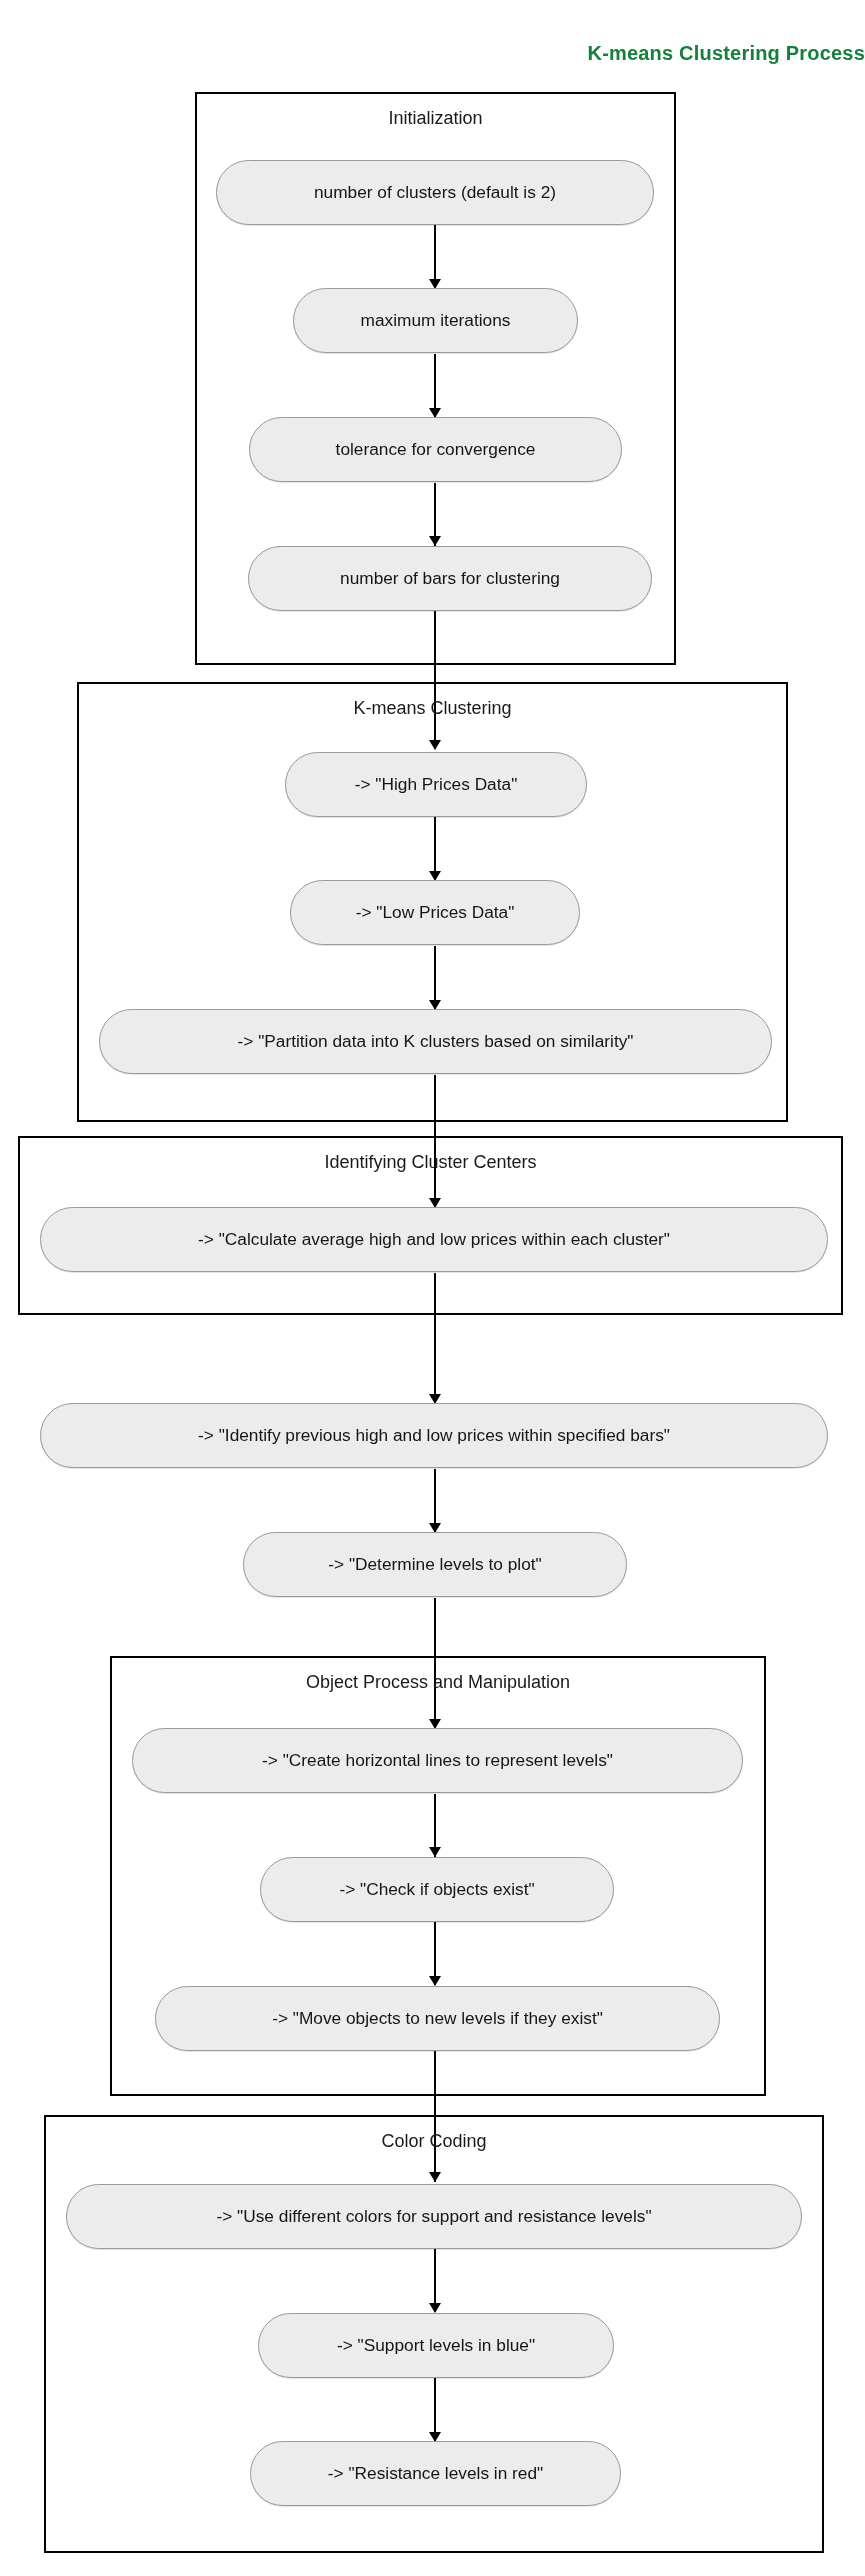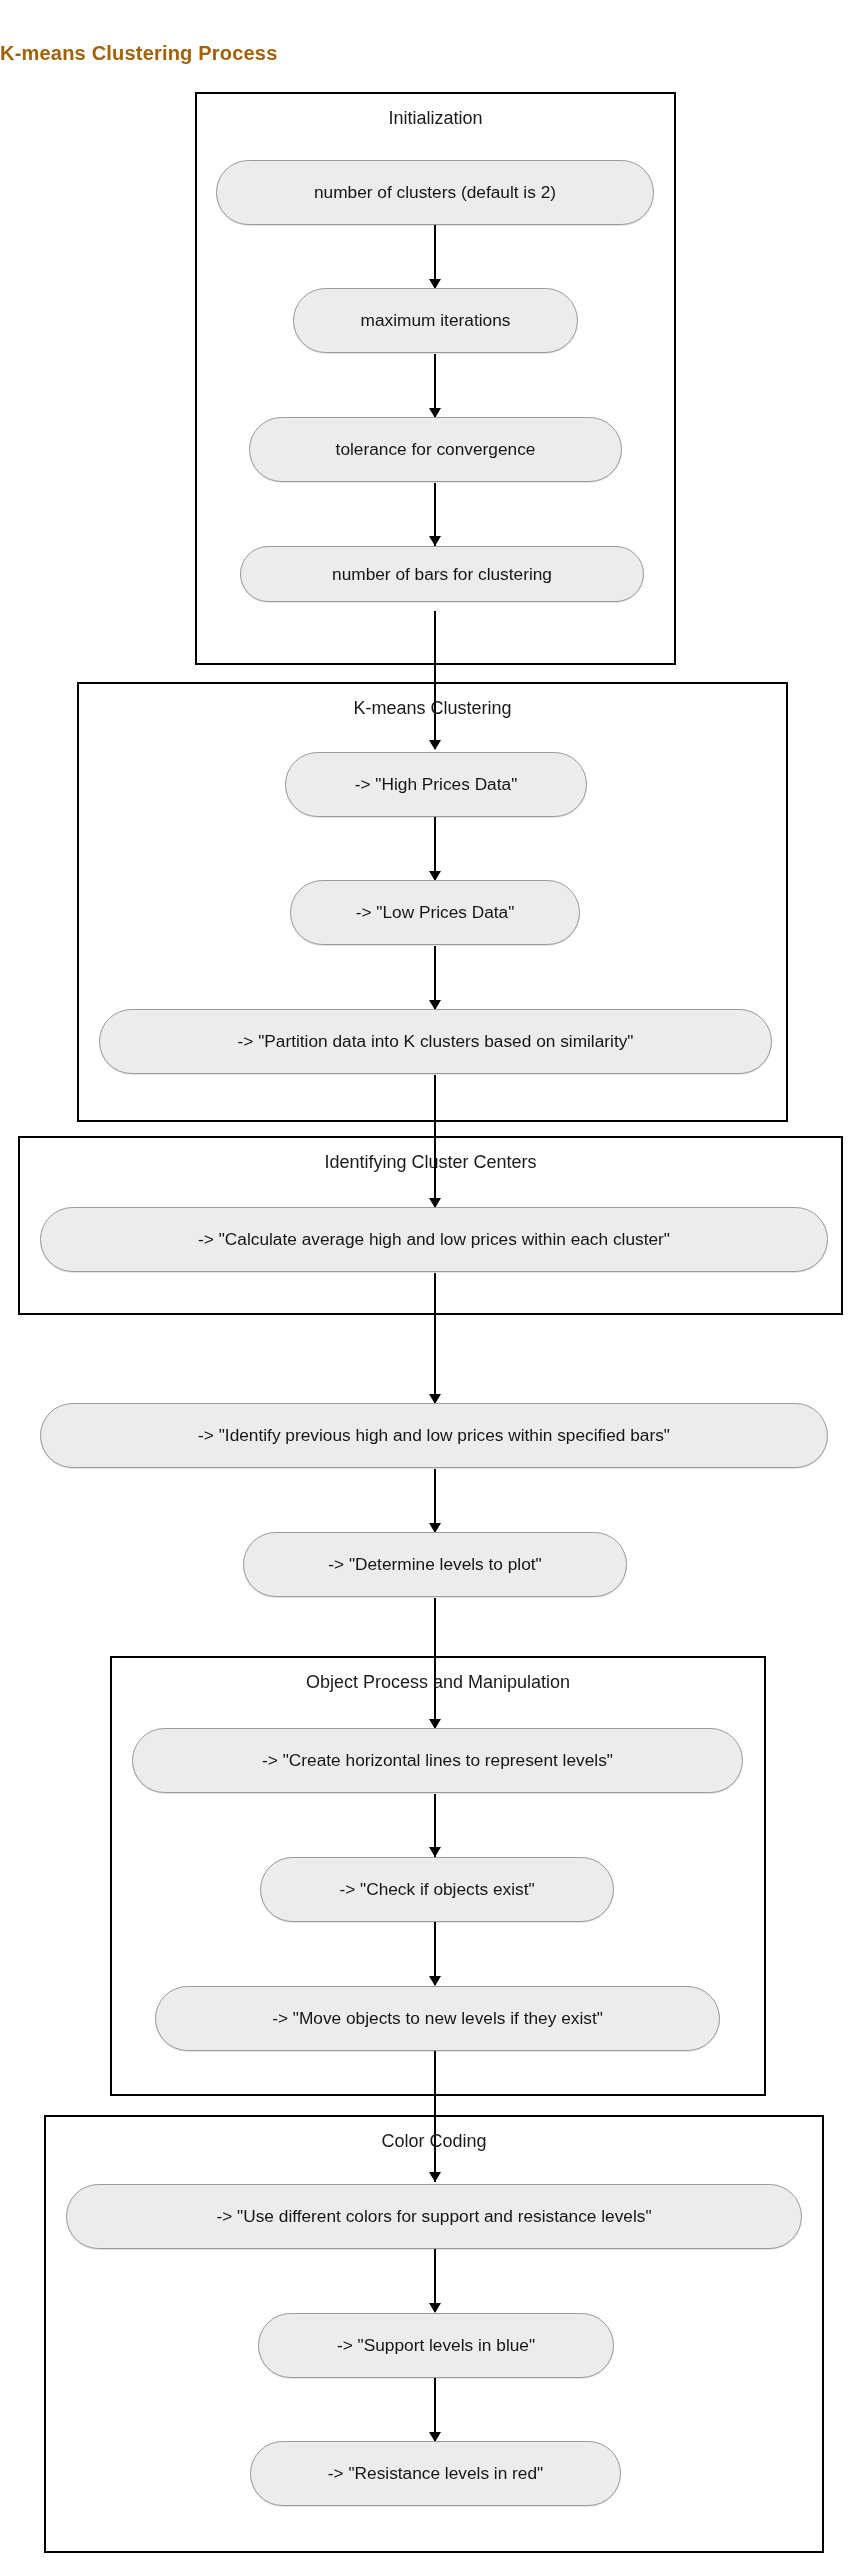--- a/index.html
+++ b/index.html
@@ -1,21 +1,21 @@
 <!DOCTYPE html>
 <html><head>
 <meta charset="utf-8">
 <style>
   html,body{margin:0;padding:0;background:#ffffff;}
   body{width:865px;height:2576px;position:relative;font-family:"Liberation Sans",sans-serif;-webkit-font-smoothing:antialiased;}
   #stage{position:absolute;left:0;top:0;width:865px;height:2576px;overflow:hidden;background:#fff;}
 
   .title{
-    position:absolute;left:0;width:865px;text-align:left;
-    font-size:20px;font-weight:bold;color:#a16207;letter-spacing:0.2px;
+    position:absolute;left:0;width:865px;text-align:right;
+    font-size:20px;font-weight:bold;color:#15803d;letter-spacing:0.2px;
   }
 
   
   .sg{position:absolute;box-sizing:border-box;border:2.9px solid #000;background:transparent;}
   .sg-label{
     position:absolute;left:0;width:100%;text-align:center;
     font-size:18px;color:#1a1a1a;font-weight:400;white-space:nowrap;
   }
 
   
@@ -57,21 +57,21 @@
   </div>
   <div class="edge" style="left:434px;top:354px;height:63px;"></div>
   <div class="arrow" style="left:429px;top:408px;"></div>
 
   <div class="node" style="left:249px;top:417px;width:373px;height:65px;">
     <span>tolerance for convergence</span>
   </div>
   <div class="edge" style="left:434px;top:483px;height:63px;"></div>
   <div class="arrow" style="left:429px;top:536px;"></div>
 
-  <div class="node" style="left:240px;top:546px;width:404px;height:56px;">
+  <div class="node" style="left:248px;top:546px;width:404px;height:65px;">
     <span>number of bars for clustering</span>
   </div>
   <div class="edge" style="left:434px;top:611px;height:138px;"></div>
   <div class="arrow" style="left:429px;top:740px;"></div>
 
   <div class="sg" style="left:77px;top:682px;width:711px;height:440px;">
     <div class="sg-label" style="top:13.5px;">K-means Clustering</div>
   </div>
 
   <div class="node" style="left:285px;top:752px;width:302px;height:65px;">

